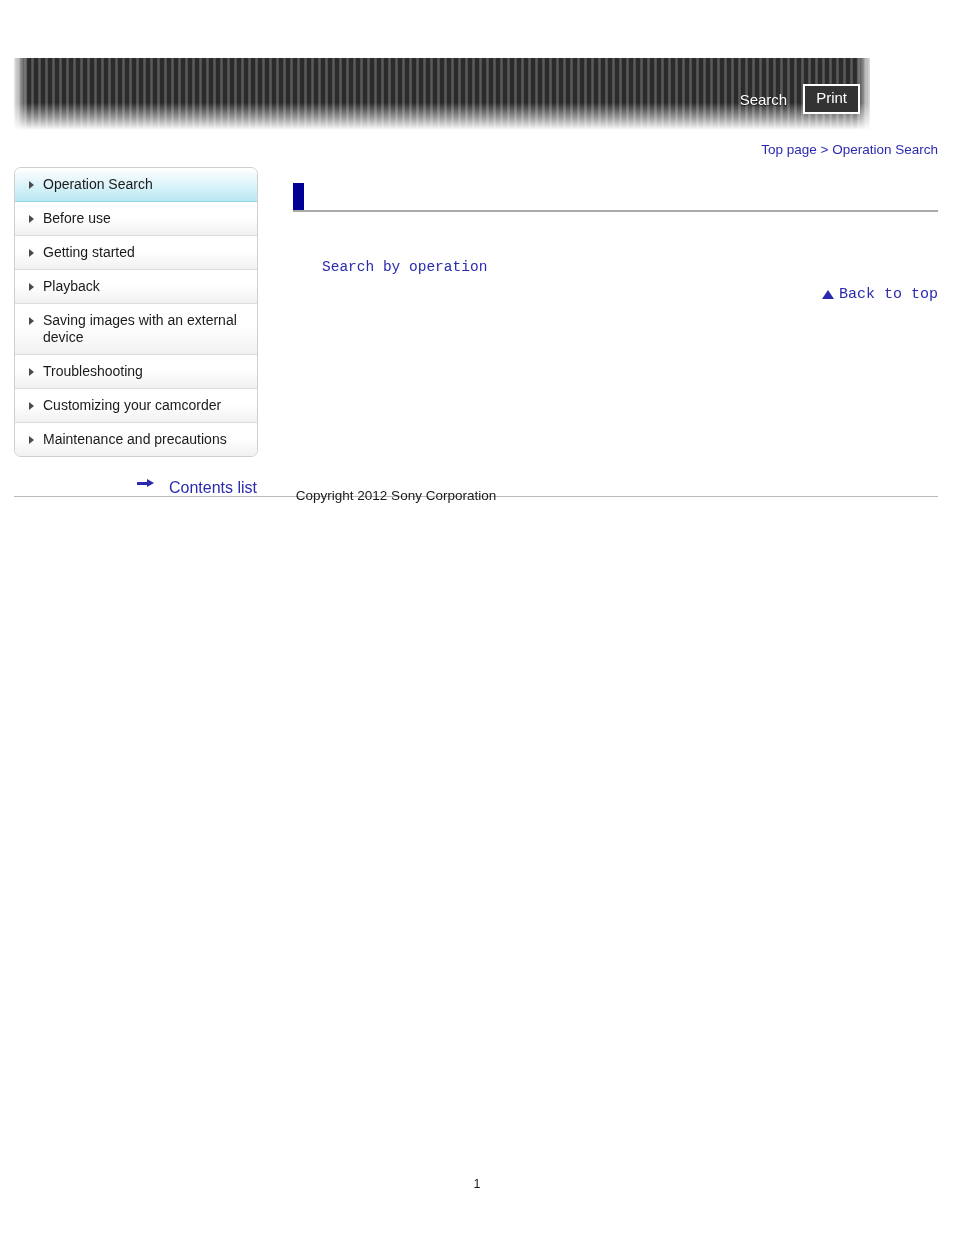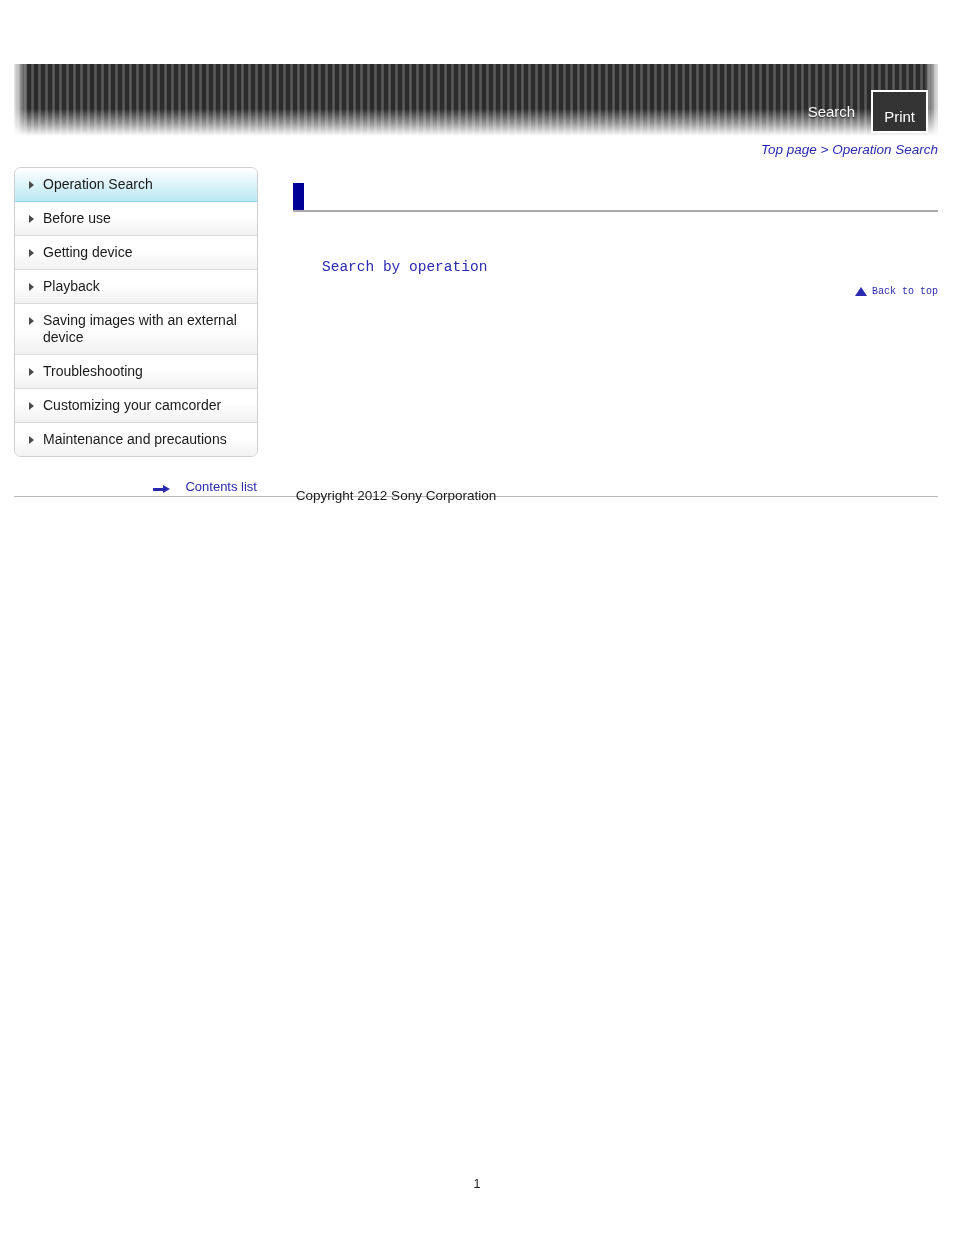--- a/index.html
+++ b/index.html
@@ -13,22 +13,22 @@
     position: relative;
     font-family: "Liberation Sans", sans-serif;
     color: #000000;
     -webkit-font-smoothing: antialiased;
   }
 
   
   .header-banner {
     position: absolute;
     left: 14px;
-    top: 64px;
-    width: 924px;
+    top: 58px;
+    width: 856px;
     height: 72px;
     overflow: hidden;
     background-color: #3a3a3a;
     background-image:
       linear-gradient(to bottom,
         rgba(255,255,255,0) 0%,
         rgba(255,255,255,0) 62%,
         rgba(255,255,255,0.55) 84%,
         rgba(255,255,255,1) 100%),
       repeating-linear-gradient(to right,
@@ -68,34 +68,33 @@
     white-space: nowrap;
     text-shadow: 0 1px 1px rgba(0,0,0,0.7);
   }
   .print-button {
     display: inline-block;
     border: 2px solid #ffffff;
     background: #333333;
     color: #ffffff;
     font-size: 15px;
     line-height: 1;
-    padding: 17px 11px 7px 11px;
+    padding: 4px 11px 7px 11px;
     white-space: nowrap;
     text-decoration: none;
   }
 
   
   .breadcrumb {
     position: absolute;
     right: 16px;
     top: 142px;
     font-size: 13.5px;
     color: #2a2ab0;
     white-space: nowrap;
-    font-style: italic;
   }
   .breadcrumb a {
     color: #2a2ab0;
     text-decoration: none;
   }
   .breadcrumb .sep { color: #2a2ab0; }
 
   
   .sidebar {
     position: absolute;
@@ -141,23 +140,23 @@
     line-height: 17px;
     padding-top: 1px;
   }
 
   
   .contents-list {
     position: absolute;
     right: 697px;
     top: 479px;
     display: flex;
-    align-items: flex-end;
+    align-items: flex-start;
     gap: 15px;
-    font-size: 13px;
+    font-size: 16px;
     color: #2a2ab0;
     white-space: nowrap;
     cursor: pointer;
   }
   .arrow-right-icon {
     display: inline-block;
     position: relative;
     width: 17px;
     height: 9px;
   }
@@ -219,21 +218,21 @@
     white-space: nowrap;
     cursor: pointer;
   }
   .back-to-top {
     position: absolute;
     right: 0;
     top: 103px;
     display: flex;
     align-items: center;
     gap: 5px;
-    font-size: 10px;
+    font-size: 15px;
     color: #2a2ab0;
     white-space: nowrap;
     cursor: pointer;
   }
   .triangle-up-icon {
     display: inline-block;
     width: 0; height: 0;
     border-left: 6px solid transparent;
     border-right: 6px solid transparent;
     border-bottom: 9px solid #2a2ab0;
@@ -290,21 +289,21 @@
   <div class="nav-item active">
     <span class="nav-bullet"></span>
     <span class="nav-label">Operation Search</span>
   </div>
   <div class="nav-item">
     <span class="nav-bullet"></span>
     <span class="nav-label">Before use</span>
   </div>
   <div class="nav-item">
     <span class="nav-bullet"></span>
-    <span class="nav-label">Getting device</span>
+    <span class="nav-label">Getting started</span>
   </div>
   <div class="nav-item">
     <span class="nav-bullet"></span>
     <span class="nav-label">Playback</span>
   </div>
   <div class="nav-item">
     <span class="nav-bullet"></span>
     <span class="nav-label">Saving images with an external device</span>
   </div>
   <div class="nav-item">

